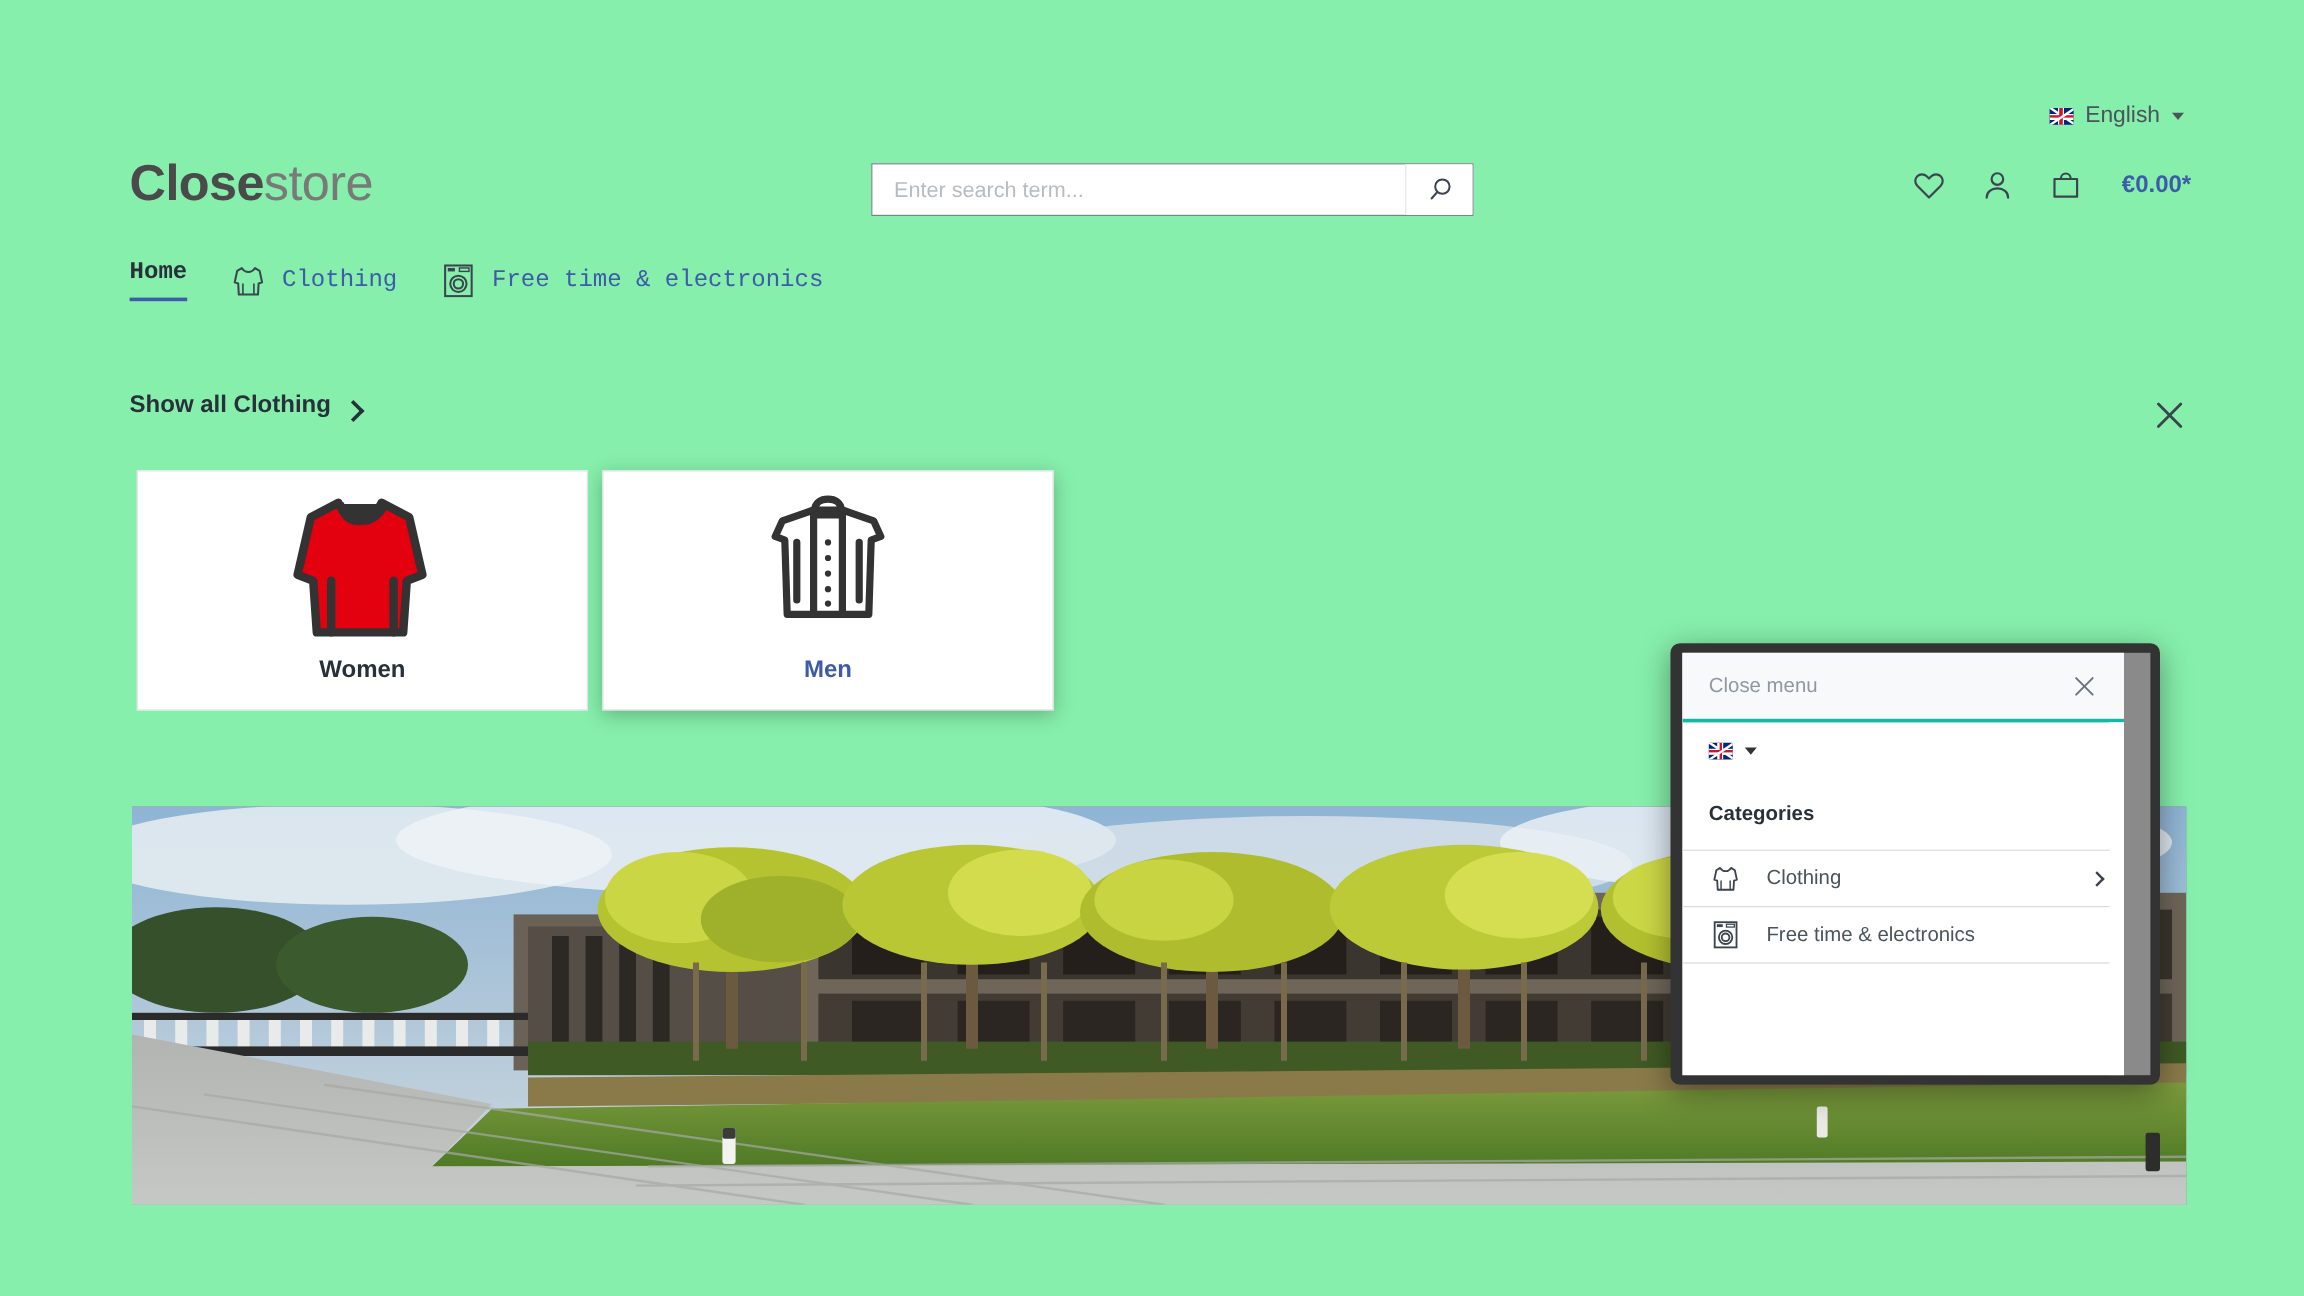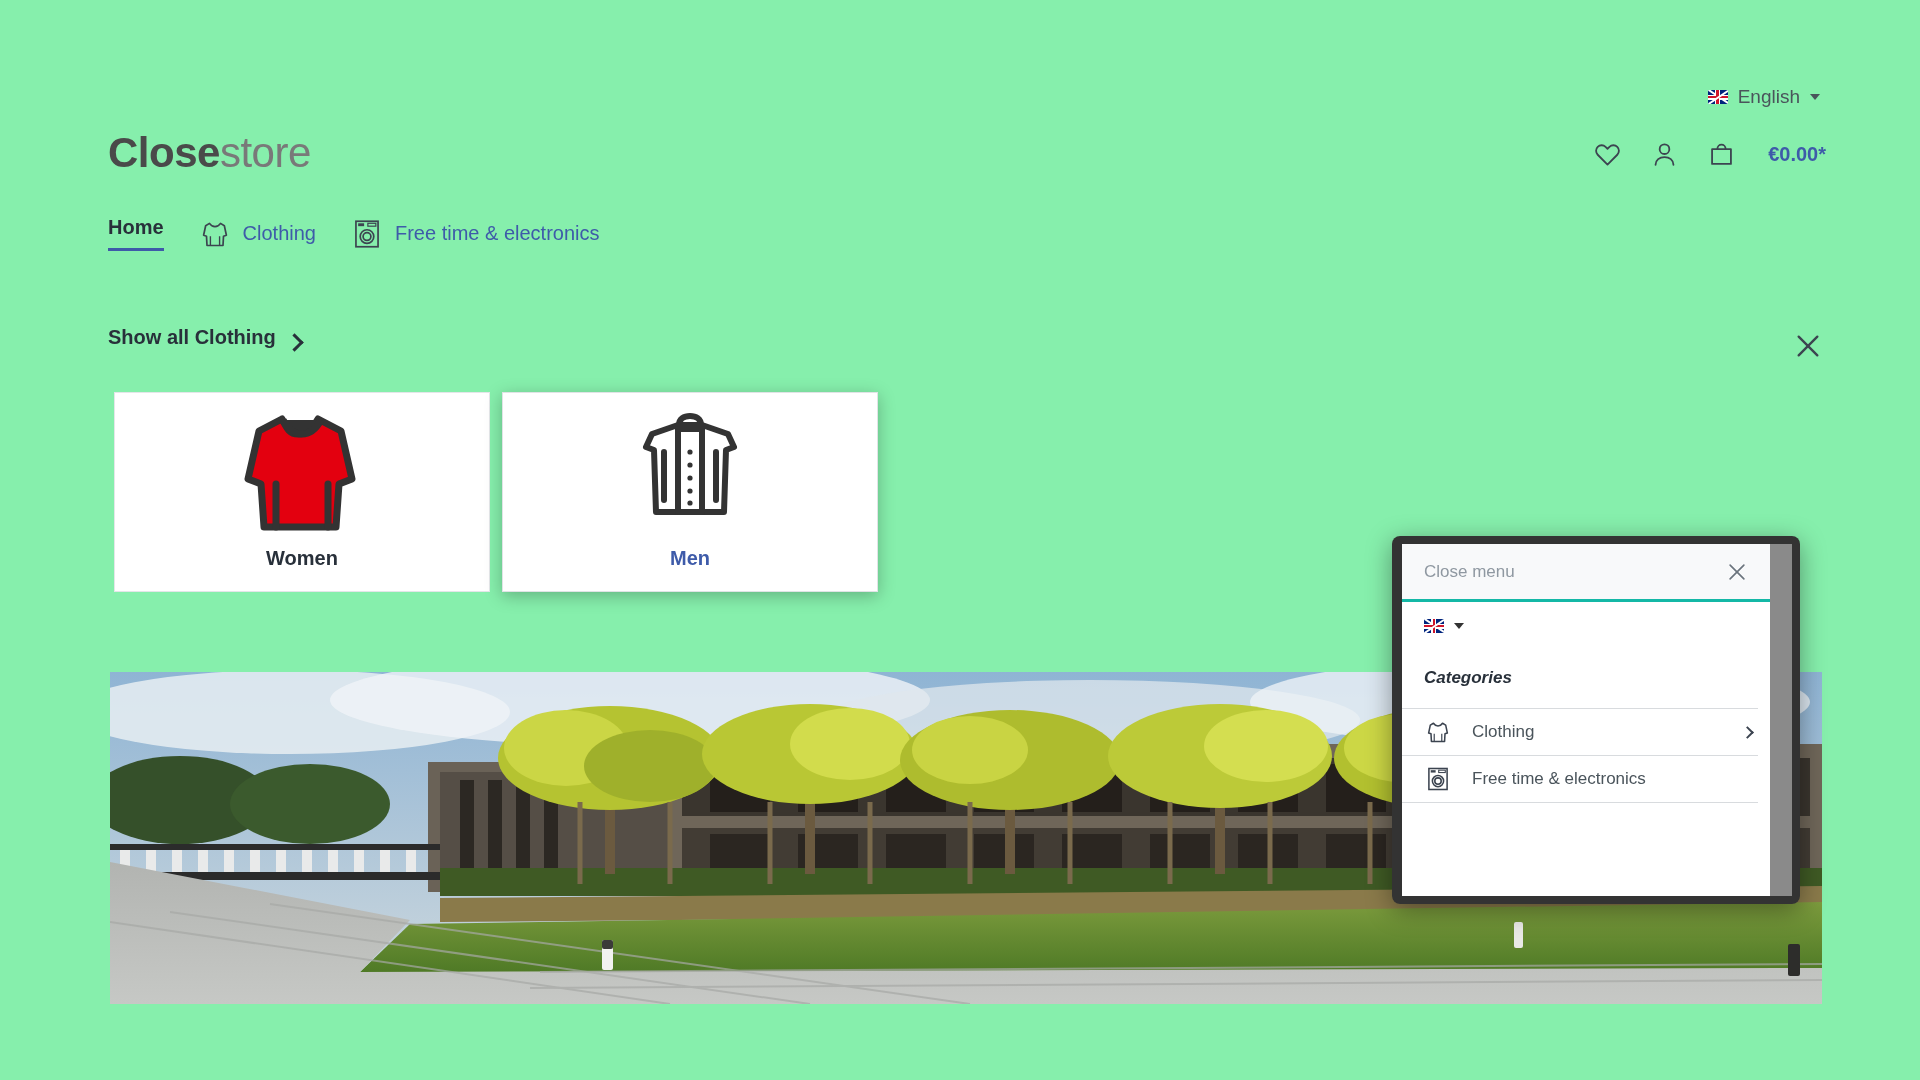--- a/index.html
+++ b/index.html
@@ -66,21 +66,21 @@
     display:flex; align-items:center; gap:28px;
   }
   .hdr-icon { display:flex; align-items:center; justify-content:center; cursor:pointer; }
   .cart-total { font-size:20px; font-weight:700; color:#3e5ba9; margin-left:4px; white-space:nowrap; }
 
   
   .main-nav {
     position:absolute; left:108px; top:216px;
     display:flex; align-items:center; gap:34px;
   }
-  .nav-item { display:flex; align-items:center; gap:11px; cursor:pointer; }
+  .nav-item { display:flex; align-items:center; gap:11px; cursor:pointer;font-family:Liberation Mono, monospace; }
   .nav-label { font-size:20px; color:#3e5ba9; white-space:nowrap; }
   .nav-item.active .nav-label {
     color:#28303a; font-weight:700;
     padding-bottom:9px; border-bottom:3px solid #3e5ba9;
   }
   .nav-ico { width:34px; height:34px; display:block; }
 
   
   .flyout { position:absolute; left:0; top:288px; width:1920px; }
   .show-all {
@@ -144,21 +144,21 @@
   .popup-close { width:26px;height:26px; display:flex;align-items:center;justify-content:center;cursor:pointer; }
 
   .popup-lang {
     height:48px; display:flex; align-items:center; gap:10px; padding-left:22px;
     flex:0 0 auto; cursor:pointer;
   }
   .popup-lang .caret-down { border-top-color:#333; }
 
   .popup-cats-title {
     font-size:17px; font-weight:700; color:#28303a;
-    padding:18px 22px 20px 22px; flex:0 0 auto;font-style:italic;
+    padding:18px 22px 20px 22px; flex:0 0 auto;
   }
   .popup-list { border-top:1px solid #d8dbde; flex:0 0 auto; }
   .popup-row {
     height:47px; border-bottom:1px solid #d8dbde;
     display:flex; align-items:center; padding:0 18px 0 22px; cursor:pointer;
   }
   .popup-row .row-ico { width:28px; height:28px; flex:0 0 auto; }
   .popup-row .row-label { font-size:17px; color:#4a545b; margin-left:20px; flex:1; }
   .popup-row .row-chev { width:9px;height:9px;border-top:2.6px solid #3c4450;border-right:2.6px solid #3c4450;transform:rotate(45deg); }
   .popup-scroll {
@@ -179,20 +179,29 @@
         <span class="cross-r-h"></span>
     </span>
     <span>English</span>
     <span class="caret-down"></span>
   </div>
 
   <div class="logo">
     <span class="b">Close</span><span class="l">store</span>
   </div>
 
+  <div class="search-wrap">
+    <input class="search-input" type="text" placeholder="Enter search term..." style="">
+    <button class="search-btn">
+      <svg width="24" height="24" viewBox="0 0 24 24" fill="none">
+        <circle cx="14" cy="9.5" r="6" stroke="#3c4450" stroke-width="1.7"></circle>
+        <line x1="9.6" y1="14.2" x2="5" y2="19.4" stroke="#3c4450" stroke-width="1.7" stroke-linecap="round"></line>
+      </svg>
+    </button>
+  </div>
 
   <div class="hdr-actions">
     <span class="hdr-icon">
       <svg width="29" height="29" viewBox="0 0 24 24" fill="none">
         <path d="M12 20.3 3.9 12.2a4.6 4.6 0 0 1 0-6.5 4.6 4.6 0 0 1 6.5 0l1.6 1.6 1.6-1.6a4.6 4.6 0 0 1 6.5 0 4.6 4.6 0 0 1 0 6.5z" stroke="#3c4450" stroke-width="1.5" stroke-linejoin="round"></path>
       </svg>
     </span>
     <span class="hdr-icon">
       <svg width="29" height="29" viewBox="0 0 24 24" fill="none">
         <circle cx="12" cy="7.6" r="4" stroke="#3c4450" stroke-width="1.5"></circle>

